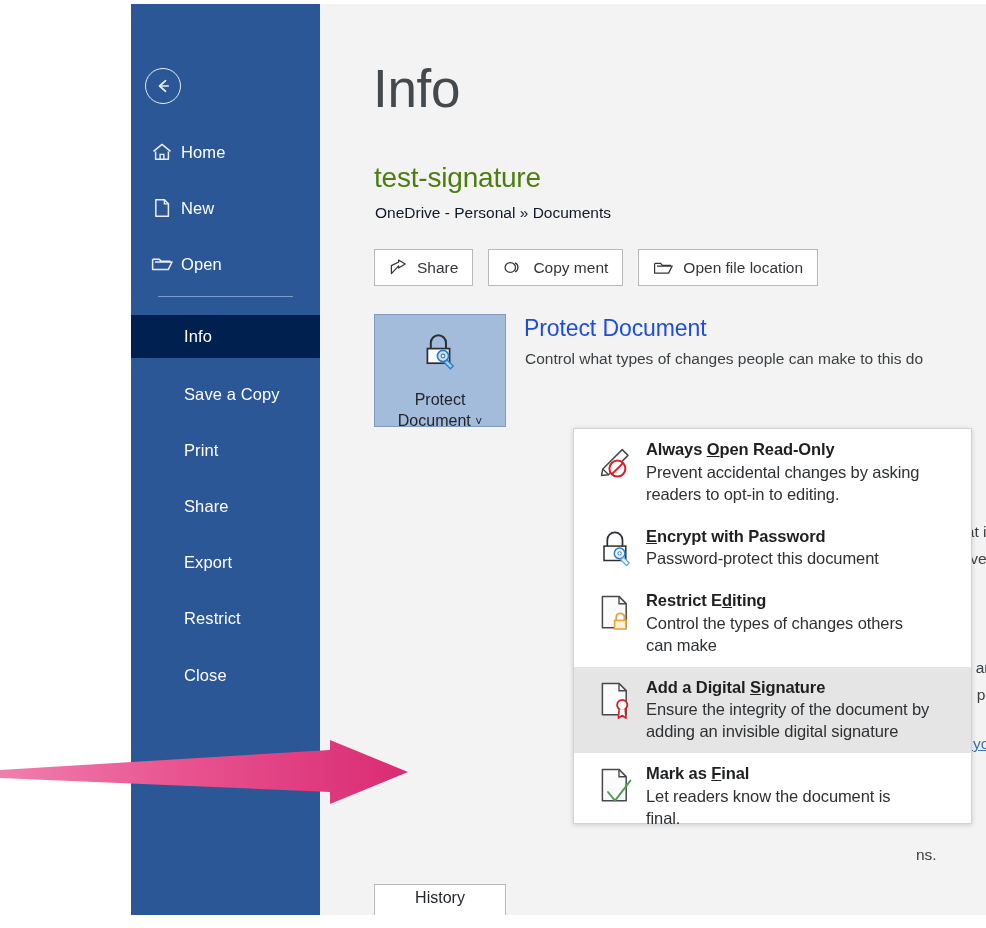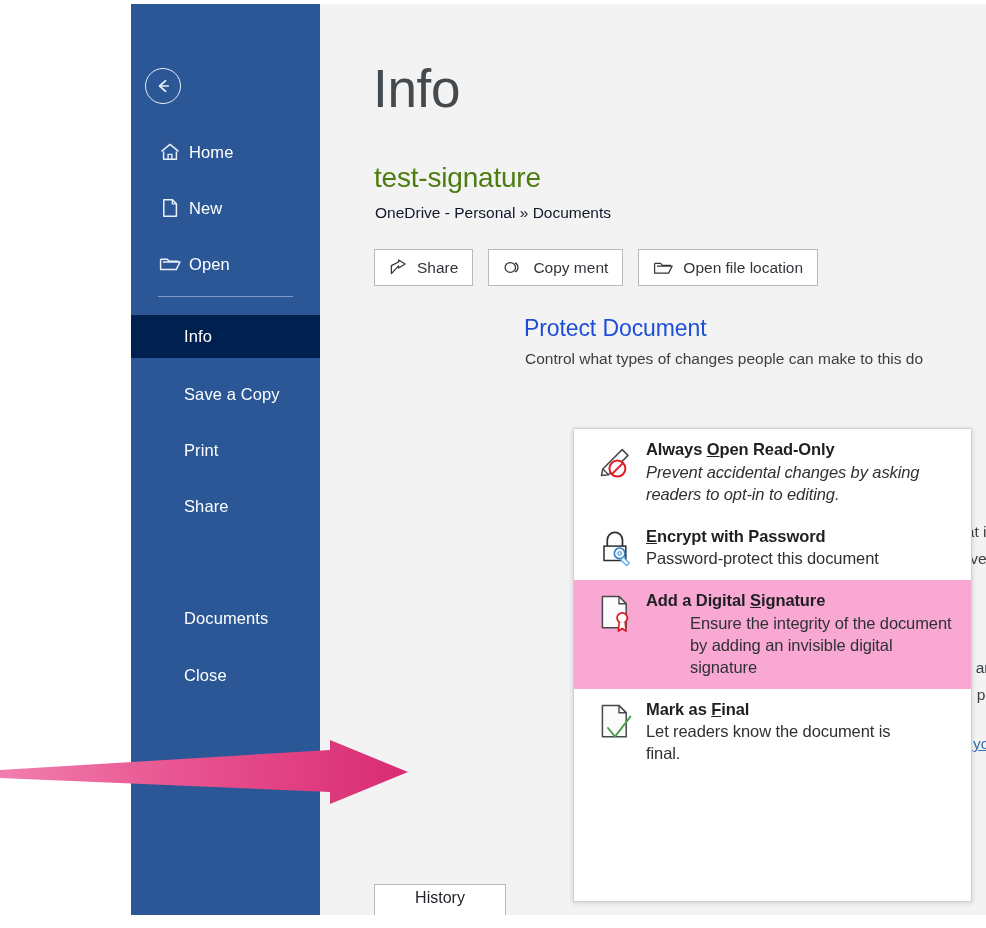--- a/index.html
+++ b/index.html
@@ -32,21 +32,20 @@
     display: flex; align-items: center; justify-content: center;
     cursor: pointer;
   }
   #back-btn svg { display:block; }
 
   .nav-top {
     position: absolute; left: 0;
     width: 189px; height: 40px;
     display: flex; align-items: center;
     cursor: pointer;
-    margin-left: 8px;
   }
   .nav-top .nav-ico {
     width: 38px; margin-left: 12px;
     display: flex; align-items: center; justify-content: center;
   }
   .nav-top .nav-lbl {
     font-size: 16.5px; color: #ffffff; letter-spacing: .1px;
   }
   #nav-sep {
     position: absolute; left: 27px; top: 292px;
@@ -146,33 +145,33 @@
     background: #ffffff; border: 1px solid #b9b9b9;
     display: flex; align-items: flex-start; justify-content: center;
     padding-top: 4px;
     font-size: 16px; color: #212529;
     cursor: pointer;
   }
 
   
   #menu {
     position: absolute; left: 253px; top: 424px;
-    width: 399px; height: 474px;
+    width: 399px; height: 396px;
     background: #ffffff;
     border: 1px solid #d2d2d2;
     box-shadow: 0 1px 5px rgba(0,0,0,.16);
     z-index: 40;
   }
   .menu-item {
     position: relative;
     display: flex; align-items: flex-start;
     padding: 10px 14px 10px 16px;
     cursor: pointer;
   }
-  .menu-item.highlight { background: #f9a8d4; }
+  .menu-item.highlight { background: #e5e5e5; }
   .mi-icon {
     flex: 0 0 54px; width: 54px;
     display: flex; justify-content: center; padding-top: 3px;
   }
   .mi-text { flex: 1 1 auto; padding-left: 2px; }
   .mi-title {
     font-size: 16.5px; font-weight: bold; color: #1d1f21;
     letter-spacing: -.1px; line-height: 1.25;
   }
   .mi-title u { text-decoration: underline; }
@@ -239,22 +238,25 @@
       </div>
       <div class="nav-item" style="top:369px">
         <span class="nav-lbl">Save a Copy</span>
       </div>
       <div class="nav-item" style="top:425px">
         <span class="nav-lbl">Print</span>
       </div>
       <div class="nav-item" style="top:481px">
         <span class="nav-lbl">Share</span>
       </div>
+      <div class="nav-item" style="top:537px">
+        <span class="nav-lbl">Export</span>
+      </div>
       <div class="nav-item" style="top:593px">
-        <span class="nav-lbl">Documents</span>
+        <span class="nav-lbl">Restrict</span>
       </div>
       <div class="nav-item" style="top:650px">
         <span class="nav-lbl">Close</span>
       </div>
     </div>
 
     <div id="pane">
 
       <div id="page-title">Info</div>
       <div id="doc-name">test-signature</div>
@@ -282,20 +284,36 @@
           <span>
             <svg width="21" height="16" viewBox="0 0 21 16" aria-hidden="true">
               <path d="M1.6 3.4 H7.7 L9.3 5.3 H18.0" fill="none" stroke="#32363a" stroke-width="1.25" stroke-linejoin="round"></path>
               <path d="M1.6 3.4 V13.1 H15.6 L19.2 6.0 H4.0" fill="none" stroke="#32363a" stroke-width="1.25" stroke-linejoin="round"></path>
             </svg>
           </span>
           <span>Open file location</span>
         </div>
       </div>
 
+      <div id="protect-btn">
+        <span class="pico">
+          <svg width="46" height="44" viewBox="0 0 46 44" aria-hidden="true">
+            <path d="M13.8 17.5 V11.8 a7.6 7.6 0 0 1 15.2 0 V17.5" fill="none" stroke="#2b2f33" stroke-width="2"></path>
+            <rect x="10.4" y="17.6" width="22.2" height="14.6" fill="#fbfbfb" stroke="#2b2f33" stroke-width="1.7"></rect>
+            <circle cx="26.0" cy="25.0" r="5.6" fill="#cfe4f6" stroke="#2e7dc4" stroke-width="1.7"></circle>
+            <circle cx="26.0" cy="25.0" r="1.9" fill="#ffffff" stroke="#2e7dc4" stroke-width="1.1"></circle>
+            <path d="M29.8 28.8 L36.2 35.0 L33.4 37.8 L27.2 31.4 Z" fill="#9fd0f2" stroke="#2e7dc4" stroke-width="1.4"></path>
+          </svg>
+        </span>
+        <span class="plbl">
+          <span>Protect</span><br>
+          <span>Document</span>
+          <span class="chev">˅</span>
+        </span>
+      </div>
       <div id="protect-head">Protect Document</div>
       <div id="protect-desc">Control what types of changes people can make to this do</div>
 
       <div class="bg-line" style="left:595px; top:519px;">ware that it contains:</div>
       <div class="bg-line" style="left:590px; top:546px;">ment server properties, cor</div>
       <div class="bg-line" style="left:592px; top:655px;">sabilities are unable to rea</div>
       <div class="bg-line" style="left:593px; top:682px;">removes properties and p</div>
       <div class="bg-link" style="left:591px; top:731px;">saved in your file</div>
       <div class="bg-line" style="left:596px; top:842px;">ns.</div>
 
@@ -309,21 +327,21 @@
               <path d="M4.5 33.5 L5.8 27.0 L25.2 7.6 L31.0 13.4 L11.6 32.8 Z" fill="none" stroke="#46494c" stroke-width="1.5" stroke-linejoin="round"></path>
               <path d="M5.8 27.0 L11.6 32.8" fill="none" stroke="#46494c" stroke-width="1.3"></path>
               <circle cx="20.4" cy="26.6" r="8.0" fill="#ffffff" stroke="#e11b22" stroke-width="2"></circle>
               <path d="M14.9 32.1 L25.9 21.1" stroke="#e11b22" stroke-width="2"></path>
             </svg>
           </span>
           <span class="mi-text">
             <span class="mi-title">
               <span>Always </span><u>O</u><span>pen Read-Only</span>
             </span>
-            <span class="mi-desc" style="display:block; max-width:290px;font-style:italic;">Prevent accidental changes by asking readers to opt-in to editing.</span>
+            <span class="mi-desc" style="display:block; max-width:290px;">Prevent accidental changes by asking readers to opt-in to editing.</span>
           </span>
         </div>
 
         <div class="menu-item">
           <span class="mi-icon">
             <svg width="40" height="40" viewBox="0 0 40 40" aria-hidden="true">
               <path d="M10.3 17.0 V11.0 a7.6 7.6 0 0 1 15.2 0 V17.0" fill="none" stroke="#2b2f33" stroke-width="1.7"></path>
               <rect x="7.0" y="17.1" width="21.8" height="14.4" fill="#ffffff" stroke="#2b2f33" stroke-width="1.5"></rect>
               <circle cx="22.6" cy="24.4" r="5.3" fill="#eaf4fd" stroke="#2e7dc4" stroke-width="1.5"></circle>
               <circle cx="22.6" cy="24.4" r="1.7" fill="#ffffff" stroke="#2e7dc4" stroke-width="1"></circle>
@@ -331,35 +349,51 @@
             </svg>
           </span>
           <span class="mi-text">
             <span class="mi-title">
               <span></span><u>E</u><span>ncrypt with Password</span>
             </span>
             <span class="mi-desc" style="display:block; max-width:300px;">Password-protect this document</span>
           </span>
         </div>
 
+        <div class="menu-item">
+          <span class="mi-icon">
+            <svg width="40" height="42" viewBox="0 0 40 42" aria-hidden="true">
+              <path d="M5.4 3.4 H22.0 L29.2 10.6 V34.8 H5.4 Z" fill="#fbfbfb" stroke="#46494c" stroke-width="1.5" stroke-linejoin="round"></path>
+              <path d="M22.0 3.4 V10.7 H29.2" fill="none" stroke="#46494c" stroke-width="1.4"></path>
+              <path d="M19.2 27.4 V24.4 a4.1 4.1 0 0 1 8.2 0 V27.4" fill="none" stroke="#e8a33d" stroke-width="1.8"></path>
+              <rect x="17.6" y="27.4" width="11.4" height="8.6" fill="#fdf0db" stroke="#e8a33d" stroke-width="1.6"></rect>
+            </svg>
+          </span>
+          <span class="mi-text">
+            <span class="mi-title">
+              <span>Restrict E</span><u>d</u><span>iting</span>
+            </span>
+            <span class="mi-desc" style="display:block; max-width:280px;">Control the types of changes others can make</span>
+          </span>
+        </div>
 
         <div class="menu-item highlight">
           <span class="mi-icon">
             <svg width="40" height="44" viewBox="0 0 40 44" aria-hidden="true">
               <path d="M5.4 3.4 H22.0 L29.2 10.6 V34.8 H5.4 Z" fill="#fbfbfb" stroke="#46494c" stroke-width="1.5" stroke-linejoin="round"></path>
               <path d="M22.0 3.4 V10.7 H29.2" fill="none" stroke="#46494c" stroke-width="1.4"></path>
               <circle cx="25.2" cy="25.0" r="5.1" fill="#ffffff" stroke="#d71920" stroke-width="1.8"></circle>
               <path d="M22.2 29.3 L21.4 38.2 L25.2 35.5 L29.0 38.2 L28.2 29.3" fill="#ffffff" stroke="#d71920" stroke-width="1.6" stroke-linejoin="round"></path>
             </svg>
           </span>
           <span class="mi-text">
             <span class="mi-title">
               <span>Add a Digital </span><u>S</u><span>ignature</span>
             </span>
-            <span class="mi-desc" style="display:block; max-width:330px;margin-left:44px;">Ensure the integrity of the document by adding an invisible digital signature</span>
+            <span class="mi-desc" style="display:block; max-width:330px;">Ensure the integrity of the document by adding an invisible digital signature</span>
           </span>
         </div>
 
         <div class="menu-item">
           <span class="mi-icon">
             <svg width="40" height="42" viewBox="0 0 40 42" aria-hidden="true">
               <path d="M5.4 3.4 H22.0 L29.2 10.6 V34.8 H5.4 Z" fill="#fbfbfb" stroke="#46494c" stroke-width="1.5" stroke-linejoin="round"></path>
               <path d="M22.0 3.4 V10.7 H29.2" fill="none" stroke="#46494c" stroke-width="1.4"></path>
               <path d="M11.0 26.0 L18.0 34.6 L33.4 14.6" fill="none" stroke="#4c9e4c" stroke-width="1.9" stroke-linecap="round" stroke-linejoin="round"></path>
             </svg>

